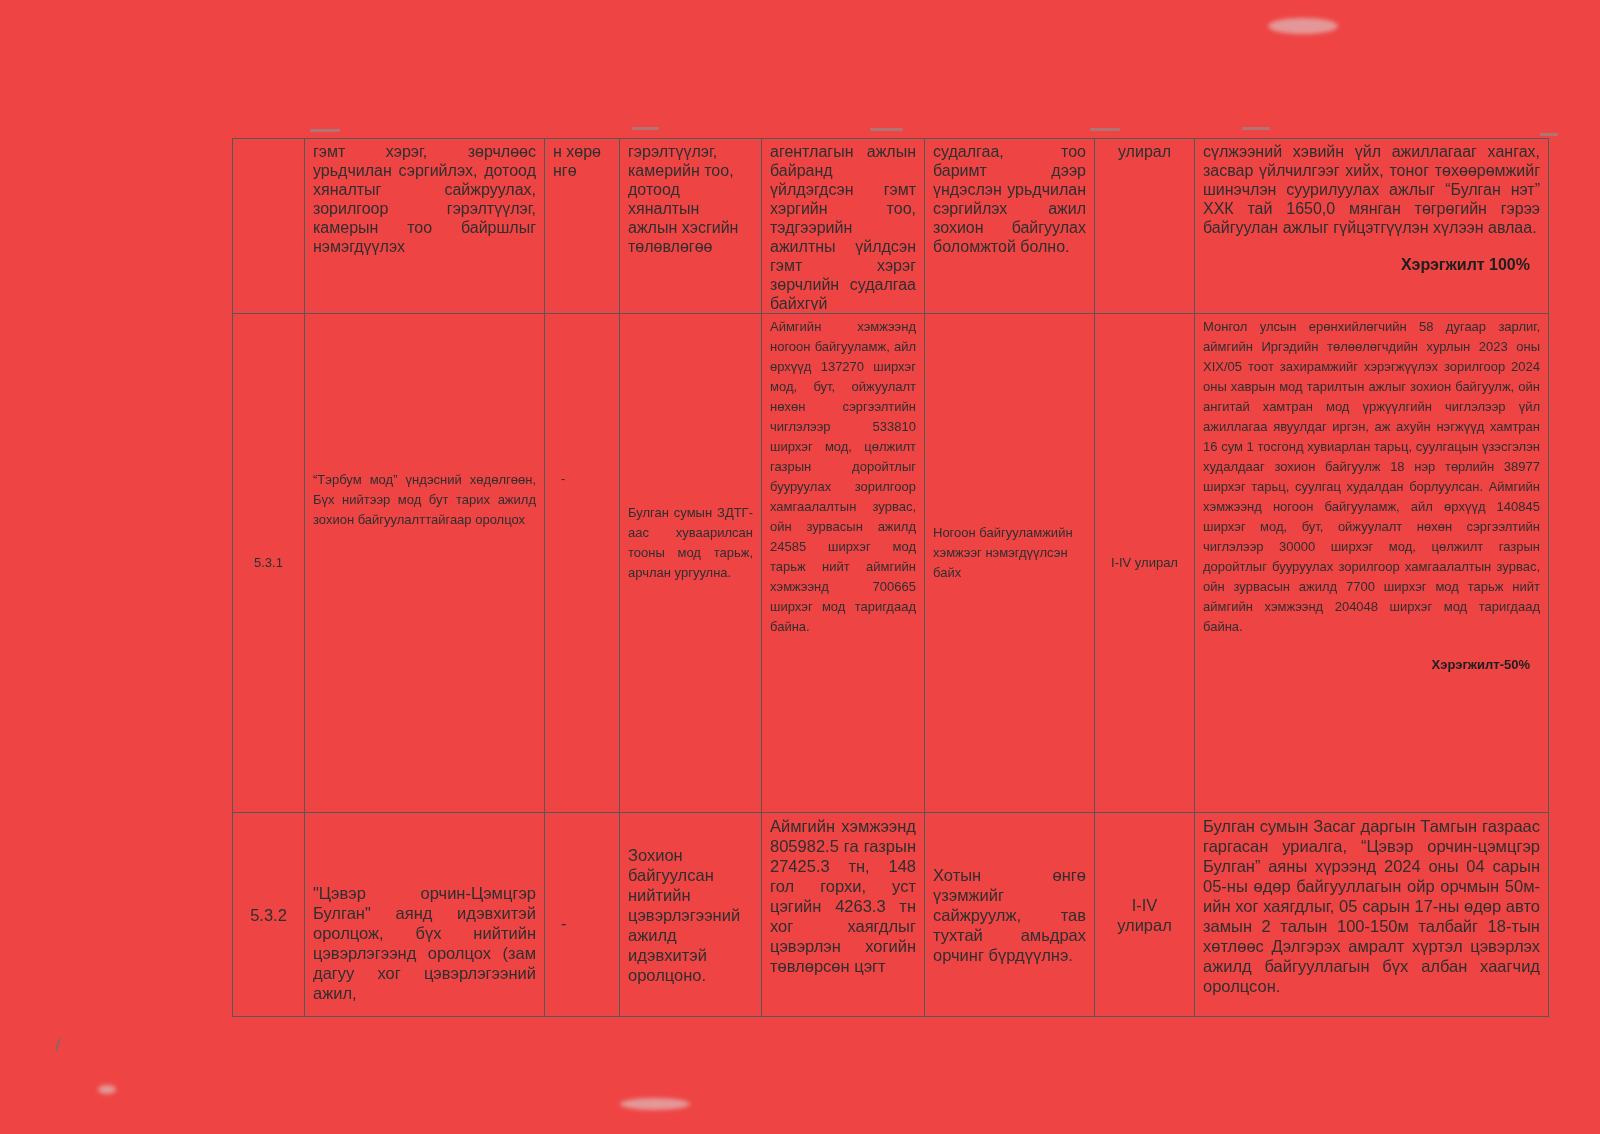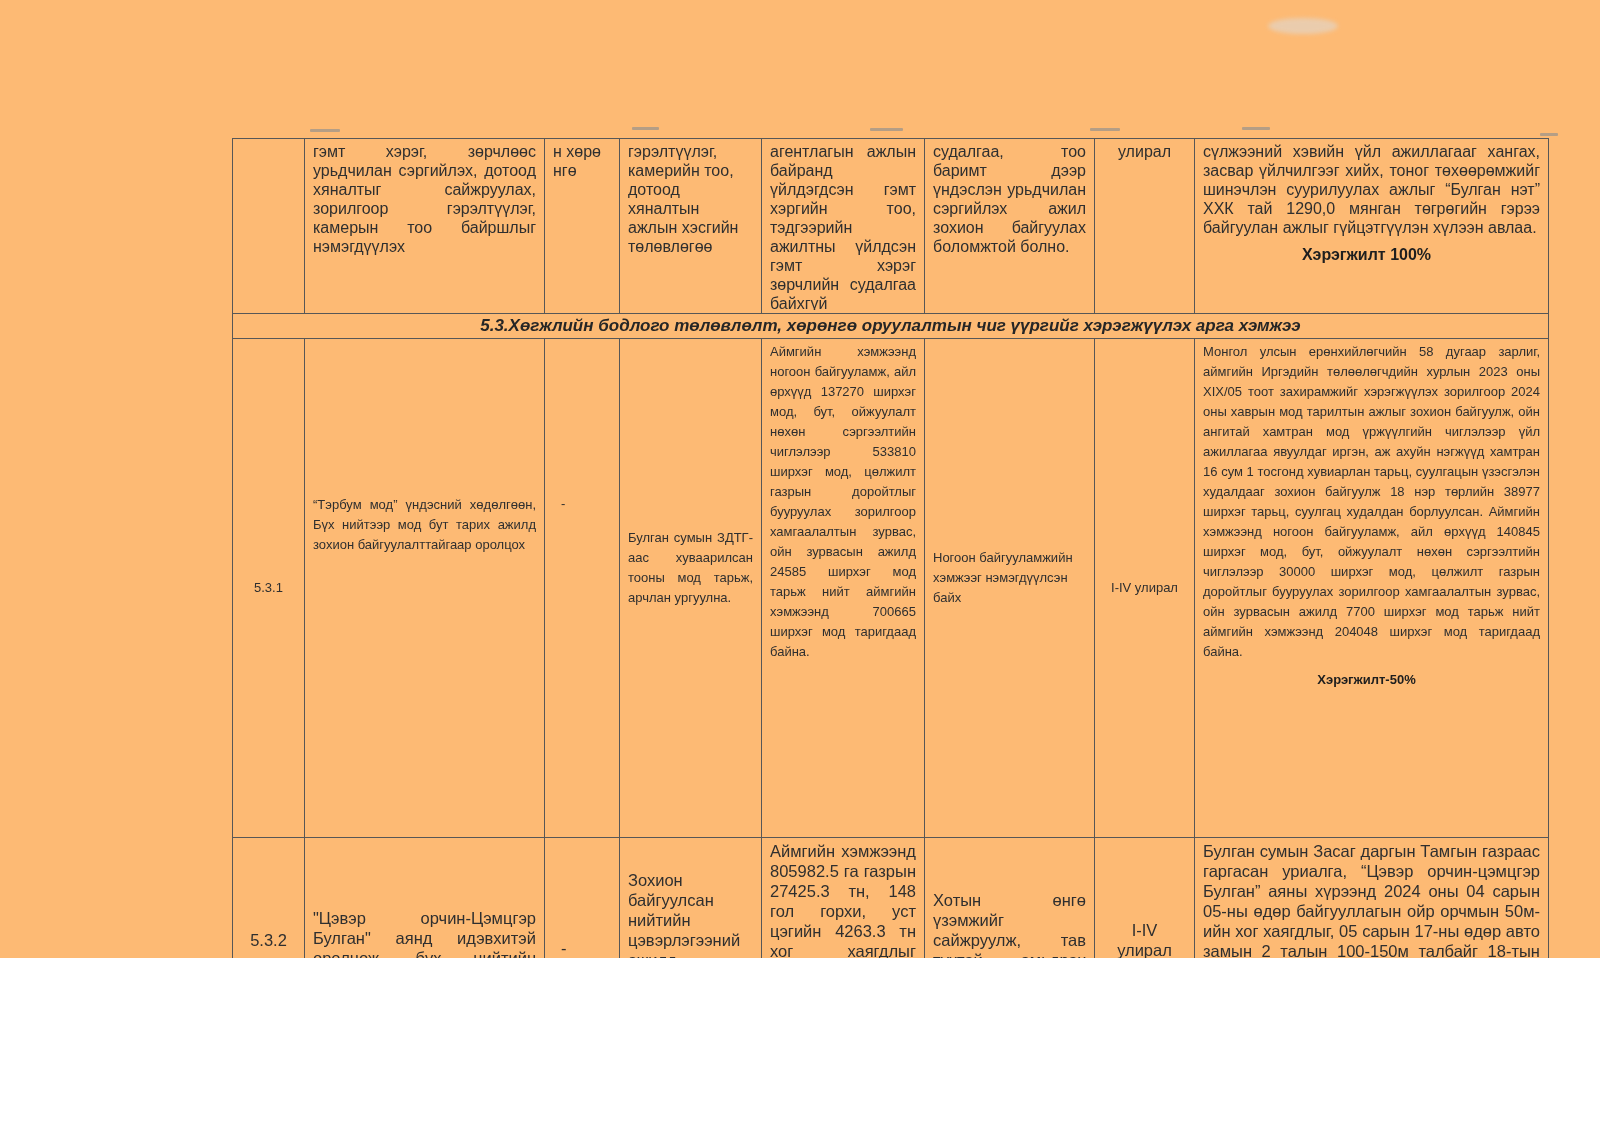--- a/index.html
+++ b/index.html
@@ -2,22 +2,22 @@
 <html><head>
 <meta charset="utf-8">
 <style>
   * { margin: 0; padding: 0; box-sizing: border-box; }
   html, body { width: 1600px; height: 1134px; }
   body { background: #ffffff; font-family: "Liberation Sans", sans-serif; }
 
   .page {
     position: relative;
     width: 1600px;
-    height: 958px;
-    background: #fdba74;
+    height: 1134px;
+    background: #ef4444;
     overflow: hidden;
     color: #2f2f2f;
   }
 
   table.doc {
     position: absolute;
     left: 232px;
     top: 138px;
     width: 1316px;
     border-collapse: collapse;
@@ -49,24 +49,24 @@
     font-style: italic;
     text-align: center;
     font-size: 17px;
     line-height: 21px;
     padding: 1px 4px;
     color: #262626;
   }
 
   .result {
     font-weight: bold;
-    text-align: center;
+    text-align: right;
     padding-right: 10px;
     color: #1e1e1e;
-    margin-top: 8px;
+    margin-top: 18px;
   }
 
   .clip   { overflow: hidden; }
   .clip-r1 { max-height: 168px; }
   .clip-r3 { max-height: 492px; }
   .clip-r4 { max-height: 196px; }
 
   .funding-break { word-break: break-all; padding-right: 16px; }
 
   
@@ -121,29 +121,26 @@
         <td class="top just">гэмт хэрэг, зөрчлөөс урьдчилан сэргийлэх, дотоод хяналтыг сайжруулах, зорилгоор гэрэлтүүлэг, камерын тоо байршлыг нэмэгдүүлэх</td>
         <td class="top funding-break">н хөрөнгө</td>
         <td class="top">гэрэлтүүлэг, камерийн тоо, дотоод хяналтын ажлын хэсгийн төлөвлөгөө</td>
         <td class="top just">
           <div class="clip clip-r1">агентлагын ажлын байранд үйлдэгдсэн гэмт хэргийн тоо, тэдгээрийн ажилтны үйлдсэн гэмт хэрэг зөрчлийн судалгаа байхгүй</div>
         </td>
         <td class="top just">судалгаа, тоо баримт дээр үндэслэн урьдчилан сэргийлэх ажил зохион байгуулах боломжтой болно.</td>
         <td class="top ctr time-cell">улирал</td>
         <td class="top">
           <div class="clip clip-r1">
-            <div class="just">сүлжээний хэвийн үйл ажиллагааг хангах, засвар үйлчилгээг хийх, тоног төхөөрөмжийг шинэчлэн суурилуулах ажлыг “Булган нэт” ХХК тай 1290,0 мянган төгрөгийн гэрээ байгуулан ажлыг гүйцэтгүүлэн хүлээн авлаа.</div>
+            <div class="just">сүлжээний хэвийн үйл ажиллагааг хангах, засвар үйлчилгээг хийх, тоног төхөөрөмжийг шинэчлэн суурилуулах ажлыг “Булган нэт” ХХК тай 1650,0 мянган төгрөгийн гэрээ байгуулан ажлыг гүйцэтгүүлэн хүлээн авлаа.</div>
             <div class="result">Хэрэгжилт 100%</div>
           </div>
         </td>
       </tr>
 
-      <tr class="r2">
-        <td colspan="8" class="section">5.3.Хөгжлийн бодлого төлөвлөлт, хөрөнгө оруулалтын чиг үүргийг хэрэгжүүлэх арга хэмжээ</td>
-      </tr>
 
       <tr class="r3">
         <td class="mid ctr">5.3.1</td>
         <td class="mid just t-task-531">“Тэрбум мод” үндэсний хөдөлгөөн, Бүх нийтээр мод бут тарих ажилд зохион байгуулалттайгаар оролцох</td>
         <td class="top t-fund-531">-</td>
         <td class="mid just t-out-531">Булган сумын ЗДТГ-аас хуваарилсан тооны мод тарьж, арчлан ургуулна.</td>
         <td class="top just">
           <div class="clip clip-r3">Аймгийн хэмжээнд ногоон байгууламж, айл өрхүүд 137270 ширхэг мод, бут, ойжуулалт нөхөн сэргээлтийн чиглэлээр 533810 ширхэг мод, цөлжилт газрын доройтлыг бууруулах зорилгоор хамгаалалтын зурвас, ойн зурвасын ажилд 24585 ширхэг мод тарьж нийт аймгийн хэмжээнд 700665 ширхэг мод таригдаад байна.</div>
         </td>
         <td class="mid t-crit-531">Ногоон байгууламжийн хэмжээг нэмэгдүүлсэн байх</td>

